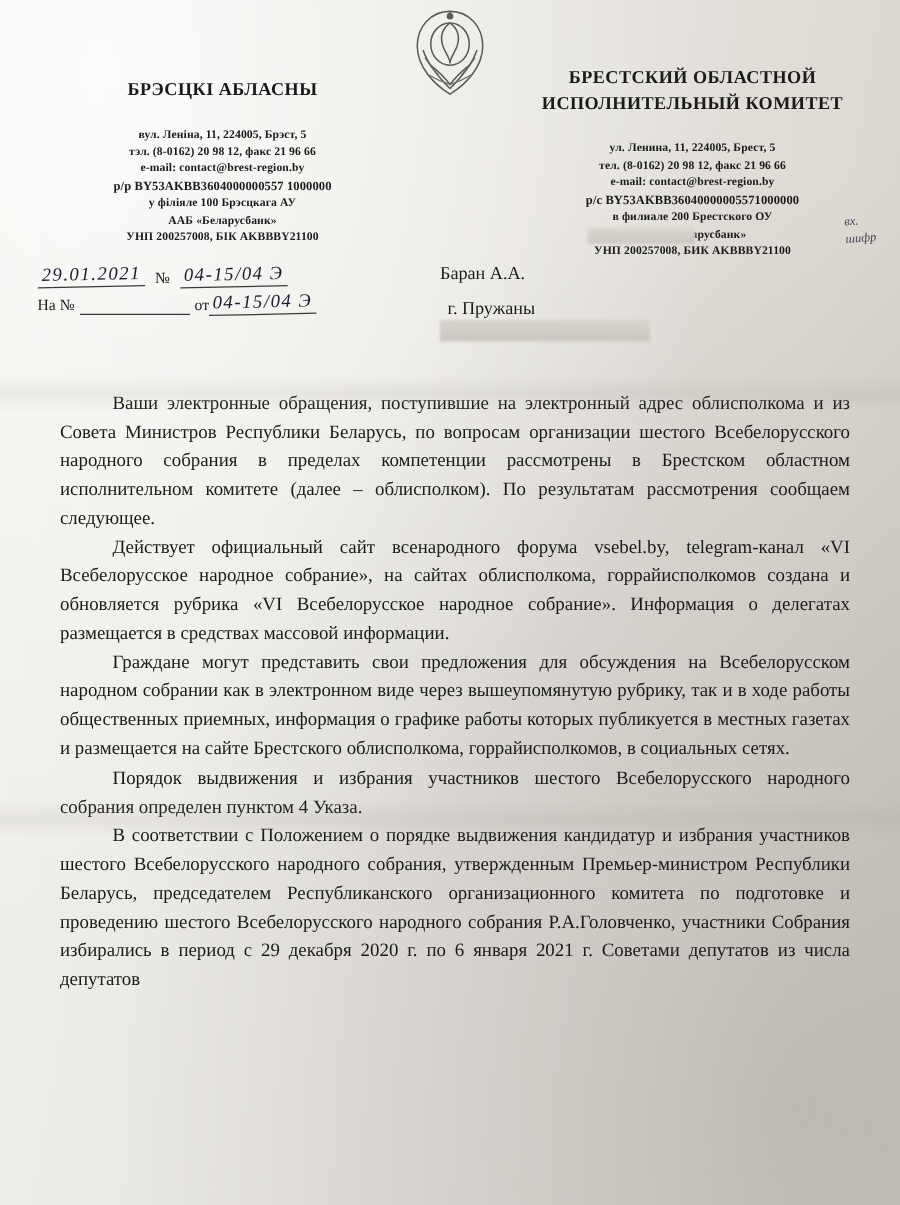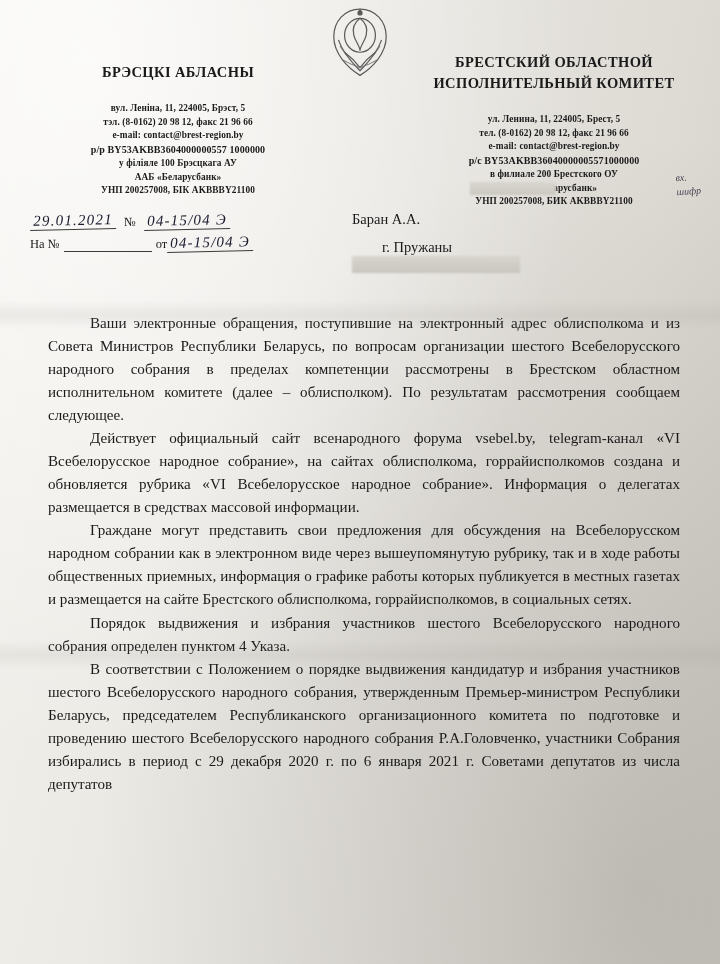--- a/index.html
+++ b/index.html
@@ -110,21 +110,21 @@
   }
 
   
   .addressee {
     position: absolute;
     top: 206px;
     left: 352px;
     font-size: 14.5px;
     line-height: 1.9;
   }
-  .addressee .line2 { padding-left: 6px; margin-left: 24px; }
+  .addressee .line2 { padding-left: 6px; }
   .redact {
     position: absolute;
     left: 352px;
     top: 256px;
     width: 168px;
     height: 17px;
     background: linear-gradient(180deg,#d8d4ce,#c9c5bf);
     filter: blur(1.1px);
   }
   .redact2 {

